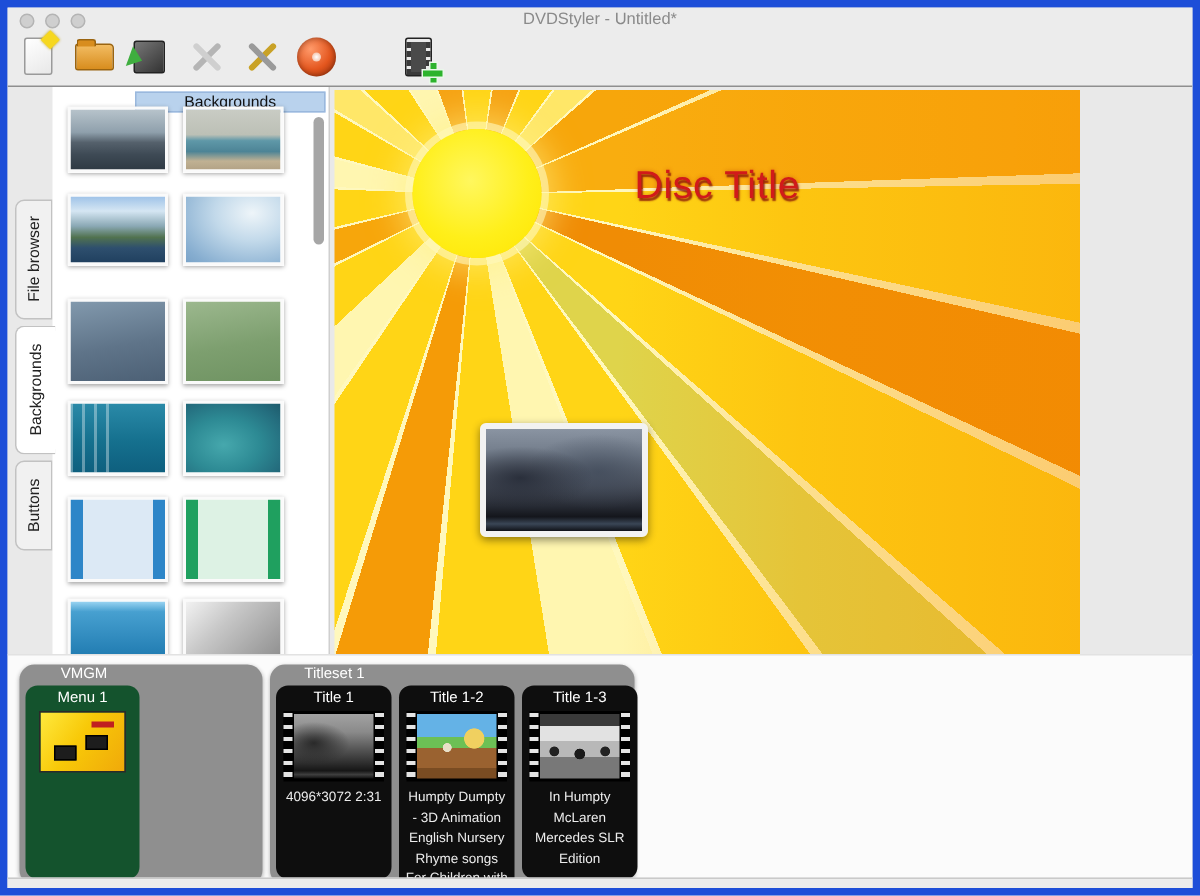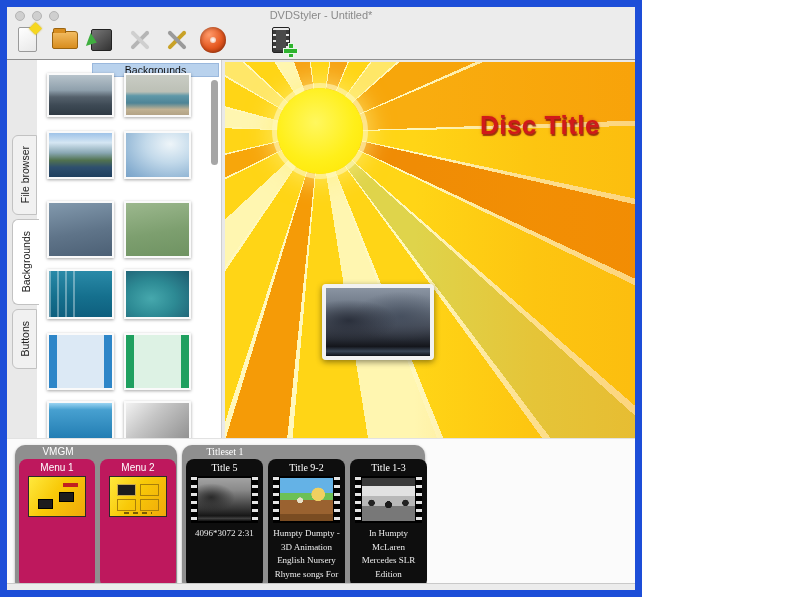--- a/index.html
+++ b/index.html
@@ -1,17 +1,17 @@
 <!DOCTYPE html>
 <html><head>
 <meta charset="utf-8">
 <style>
   * { margin:0; padding:0; box-sizing:border-box; }
   body { font-family:"Liberation Sans", sans-serif; background:#fff; }
-  .window { position:relative; width:642px; height:597px; background:#e9e9e9; border:7px solid #1d4ed8; overflow:hidden; }
+  .window { position:relative; width:800px; height:597px; background:#e9e9e9; border:5px solid #1d4ed8; overflow:hidden; }
 
   
   .chrome { position:absolute; top:0; left:0; right:0; height:53px; background:#ececec; border-bottom:1px solid #8f8f8f; }
   .titlebar { position:relative; height:17px; }
   .lights { position:absolute; left:8px; top:4px; display:flex; gap:7px; }
   .light { width:10px; height:10px; border-radius:50%; background:#cfcfcf; border:1px solid #b4b4b4; }
   .wtitle { text-align:center; font-size:11px; color:#8a8a8a; line-height:16px; }
   .toolbar { position:absolute; top:18px; left:6px; display:flex; align-items:center; gap:7px; }
   .tbtn { width:30px; height:30px; position:relative; }
   .gap-before { margin-left:32px; }
@@ -79,44 +79,44 @@
       #ffd516 227deg 243deg, #fff8bd 243deg 244deg, #f7a60b 244deg 256deg, #fff8bd 256deg 257deg,
       #ffd516 257deg 272deg, #fff8bd 272deg 273deg, #fff6b0 273deg 284deg, #fff8bd 284deg 285deg,
       #ffd516 285deg 300deg, #fff8bd 300deg 301deg, #ffe768 301deg 312deg, #fff8bd 312deg 313deg,
       #ffd516 313deg 327deg, #fff8bd 327deg 328deg, #fff6b0 328deg 339deg, #fff8bd 339deg 340deg,
       #f6a313 340deg 352deg, #fff8bd 352deg 353deg, #ffd516 353deg 360deg);
   }
   .canvas .tint { position:absolute; inset:0; background:linear-gradient(90deg, rgba(247,150,0,0) 38%, rgba(247,150,0,.25) 62%, rgba(246,138,0,.40) 100%); }
   .sun { position:absolute; left:52px; top:26px; width:86px; height:86px; border-radius:50%;
     background:radial-gradient(circle at 45% 40%, #fff75e 0%, #ffef1a 55%, #ffe400 100%);
     box-shadow:0 0 0 5px rgba(255,249,190,.6), 0 0 22px 10px rgba(255,240,130,.55); }
-  .disc-title { position:absolute; left:200px; top:48px; width:175px; text-align:right;
-    font-size:26px; font-weight:700; color:#d11a1a; letter-spacing:.5px;
+  .disc-title { position:absolute; left:200px; top:48px; width:175px; text-align:left;
+    font-size:26px; font-weight:400; color:#d11a1a; letter-spacing:.5px;
     text-shadow:1px 2px 1px rgba(125,8,8,.75), 0 0 3px rgba(160,30,10,.4); }
   .vid { position:absolute; border:4px solid #f2f2f2; border-radius:4px; box-shadow:0 2px 6px rgba(0,0,0,.45); overflow:hidden; }
   .vid-park { left:97px; top:222px; width:112px; height:76px;
     background:
       radial-gradient(ellipse at 22% 48%, rgba(35,40,52,.85) 0%, rgba(35,40,52,0) 42%),
       radial-gradient(ellipse at 72% 42%, rgba(62,72,88,.7) 0%, rgba(62,72,88,0) 45%),
       linear-gradient(180deg,#8a94a2 0%,#707a88 26%,#4a505c 55%,#262a33 76%,#14161c 86%,#3a4656 93%,#101218 100%); }
   .vid-cvs { left:279px; top:180px; width:101px; height:76px;
     background:radial-gradient(ellipse at 50% 72%, #22337c 0%, #0d1440 48%, #05060f 100%);
     display:flex; flex-direction:column; align-items:center; justify-content:center; }
   .cvs-main { font-family:"Liberation Serif", serif; font-weight:700; font-size:21px; color:#e8e8f2; letter-spacing:1px; text-shadow:0 1px 3px rgba(0,0,0,.8); line-height:1; }
   .cvs-sub { font-size:4.5px; color:#b8b8cc; letter-spacing:3.5px; margin-top:3px; }
 
   
   .bottom { position:absolute; top:431px; left:0; right:0; height:159px; background:#fbfbfb; border-top:1px solid #e2e2e2; }
   .group { position:absolute; top:6px; height:147px; background:#8f8f8f; border-radius:10px; box-shadow:0 1px 3px rgba(0,0,0,.3); }
   .group-vmgm { left:8px; width:162px; }
-  .group-titleset { left:175px; width:243px;font-family:Liberation Serif, serif; }
+  .group-titleset { left:175px; width:243px; }
   .group-label { position:absolute; top:1px; left:4px; width:78px; text-align:center; font-size:10px; color:#fff; }
   .cards { position:absolute; left:4px; top:14px; display:flex; gap:5px; align-items:flex-start; }
   .card { border-radius:8px; padding:2px 2px 4px 2px; }
-  .card-menu { width:76px; height:129px; background:#be185d; }
+  .card-menu { width:76px; height:129px; background:#14532d; }
   .card-title { width:77px; min-height:129px; background:#0e0e0e; }
   .card-label { text-align:center; font-size:10px; color:#fff; margin:1px 0 3px; }
   .mthumb { position:relative; width:58px; height:41px; margin:2px auto 0; border:1px solid #2a2a2a; overflow:hidden;
     background:linear-gradient(125deg,#ffe93e 0%,#f8c908 45%,#f0a90a 100%); }
   .mthumb i { position:absolute; display:block; }
   .m1-red { right:7px; top:6px; width:15px; height:4px; background:#c02020; }
   .m1-b1 { right:11px; top:15px; width:15px; height:10px; background:#1d1d1d; border:1px solid #000; }
   .m1-b2 { left:9px; top:22px; width:15px; height:10px; background:#1d1d1d; border:1px solid #000; }
   .m2-b { width:19px; height:12px; border:1px solid #a87f0a; }
   .m2-tl { left:7px; top:7px; background:#1d1d1d; border-color:#caa94a; }
@@ -230,45 +230,35 @@
       <div class="group-label">VMGM</div>
       <div class="cards">
         <div class="card card-menu">
           <div class="card-label">Menu 1</div>
           <div class="mthumb">
             <i class="m1-red"></i>
             <i class="m1-b1"></i>
             <i class="m1-b2"></i>
           </div>
         </div>
-        <div class="card card-menu">
-          <div class="card-label">Menu 2</div>
-          <div class="mthumb">
-            <i class="m2-b m2-tl"></i>
-            <i class="m2-b m2-tr"></i>
-            <i class="m2-b m2-bl"></i>
-            <i class="m2-b m2-br"></i>
-            <i class="m2-dash"></i>
-          </div>
-        </div>
       </div>
     </div>
 
     <div class="group group-titleset">
       <div class="group-label">Titleset 1</div>
       <div class="cards">
         <div class="card card-title">
-          <div class="card-label">Title 5</div>
+          <div class="card-label">Title 1</div>
           <div class="film">
               <div class="screen img-park-gray"></div>
             </div>
           <div class="caption">4096*3072 2:31</div>
         </div>
         <div class="card card-title">
-          <div class="card-label">Title 9-2</div>
+          <div class="card-label">Title 1-2</div>
           <div class="film">
               <div class="screen img-cartoon"></div>
             </div>
           <div class="caption">Humpty Dumpty - 3D Animation English Nursery Rhyme songs For Children with Lyrics</div>
         </div>
         <div class="card card-title">
           <div class="card-label">Title 1-3</div>
           <div class="film">
               <div class="screen img-car"></div>
             </div>

